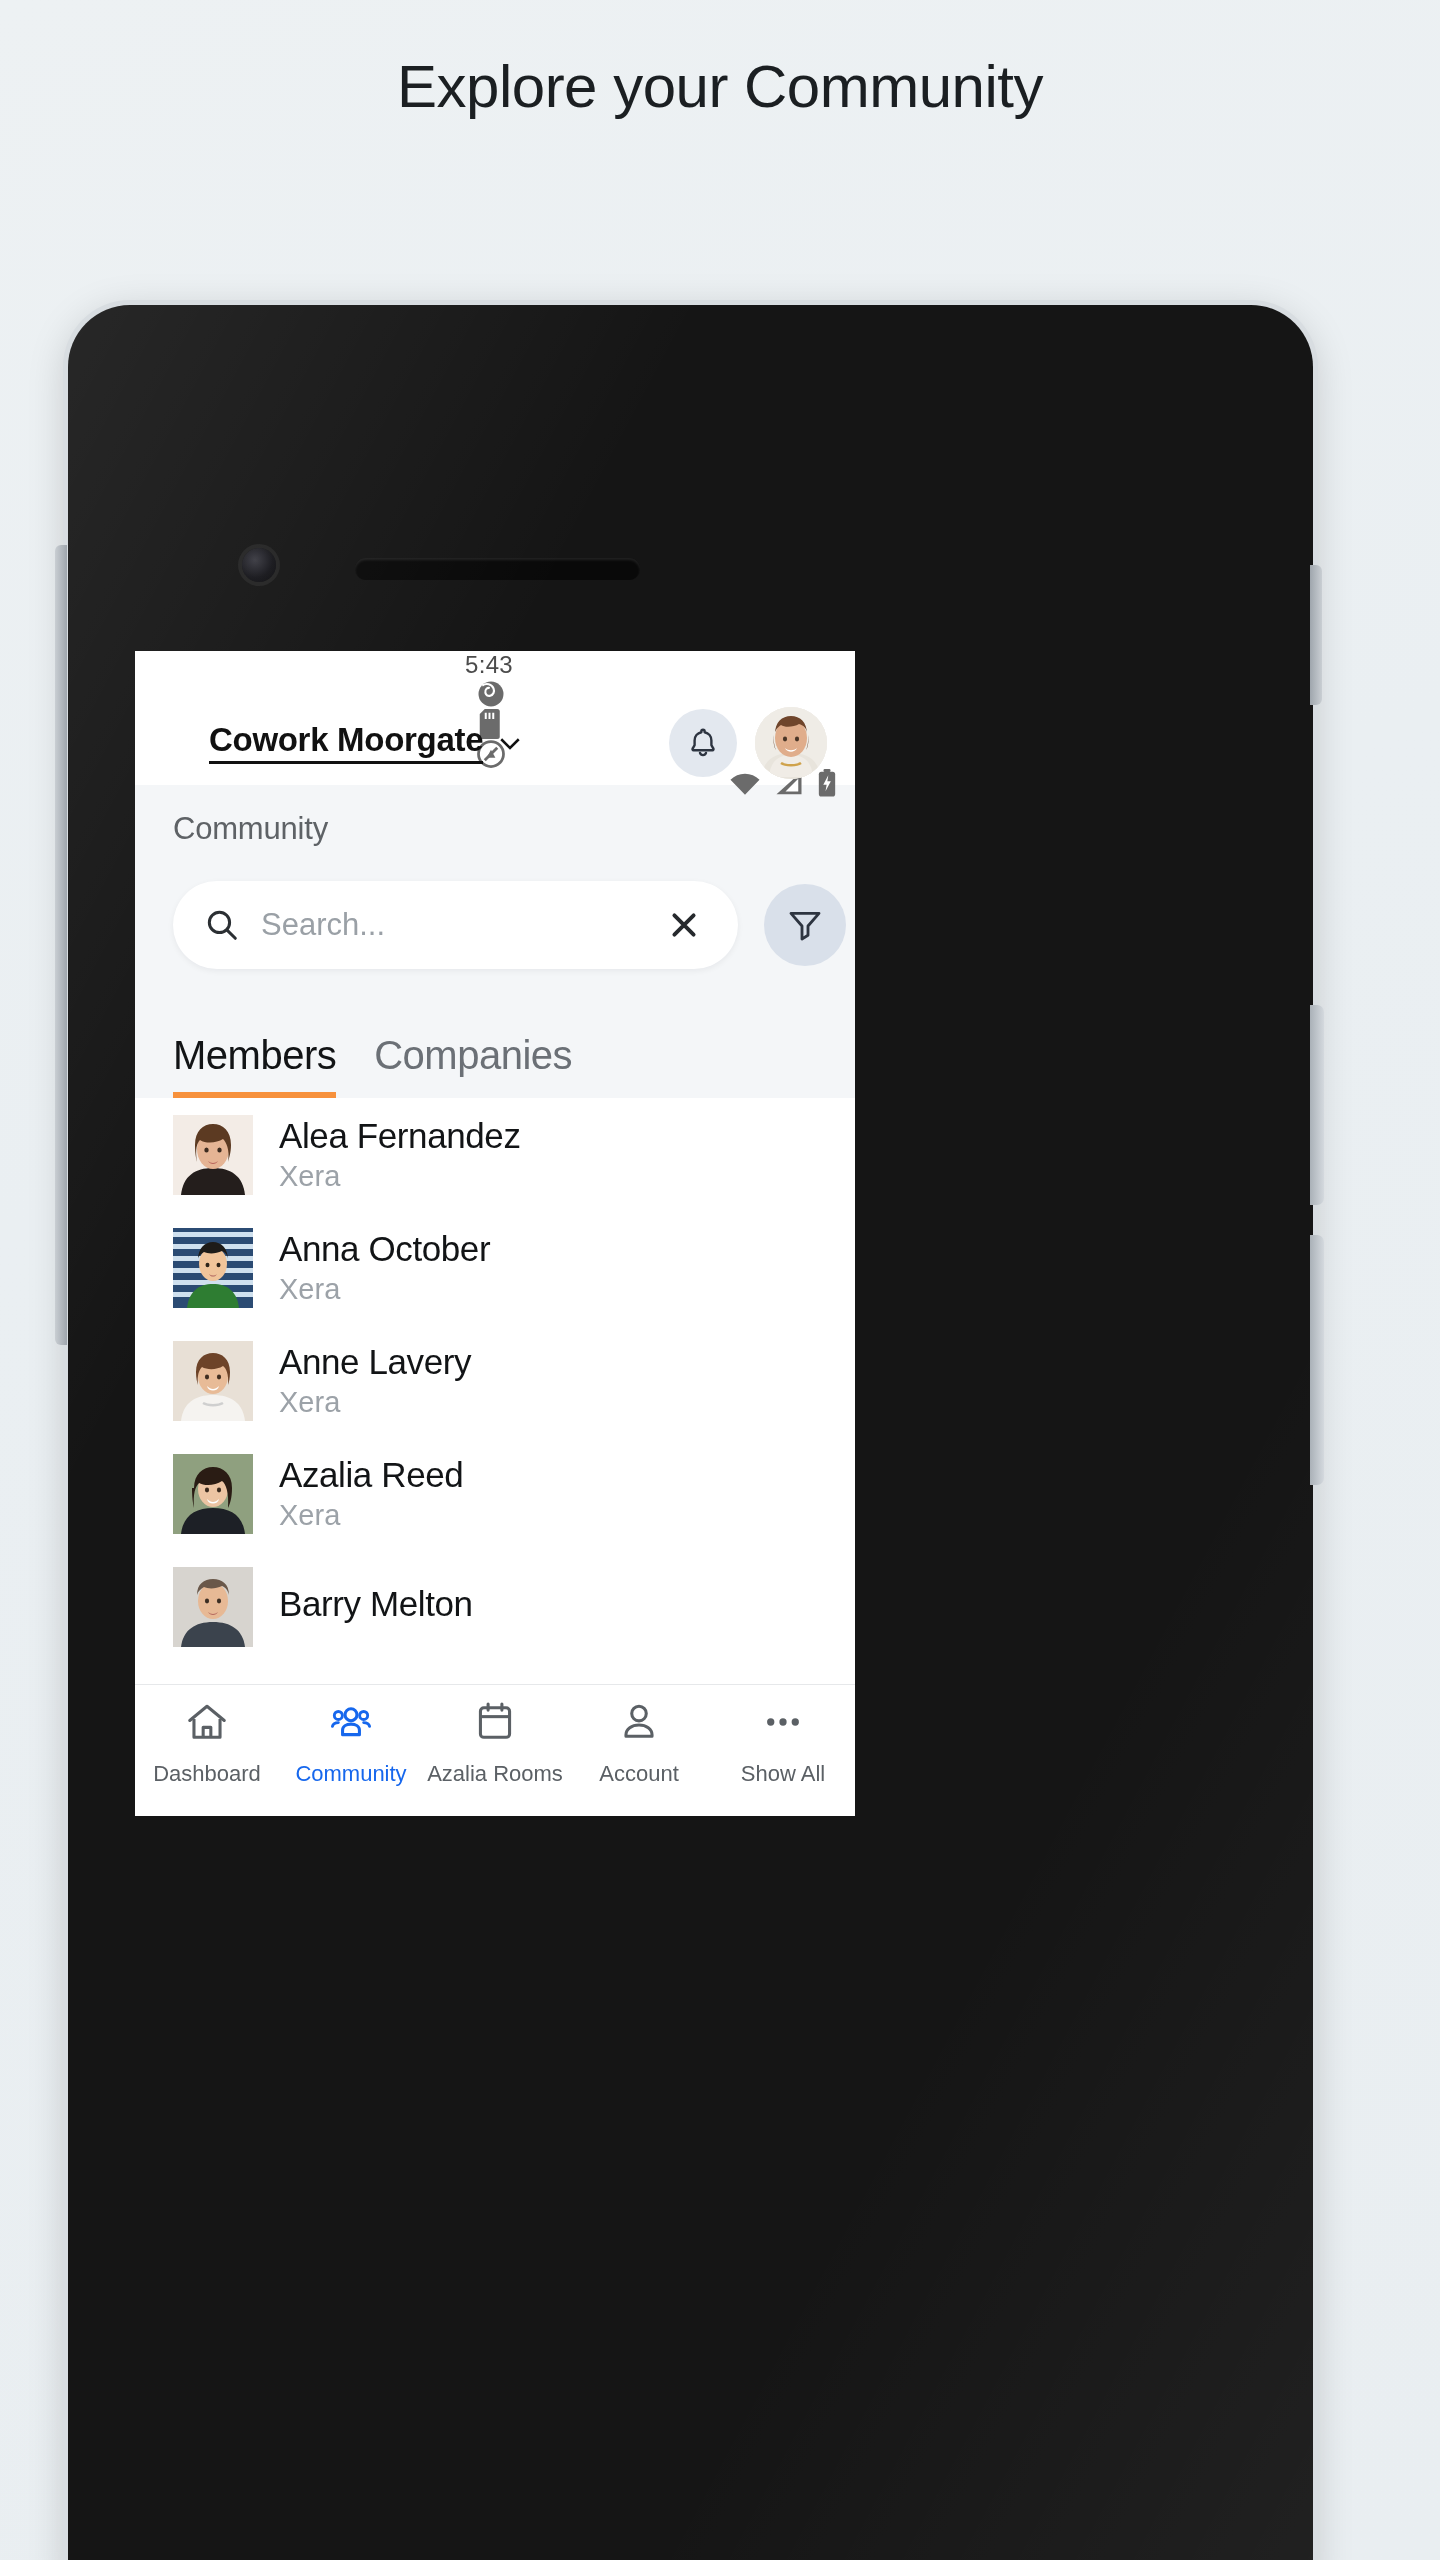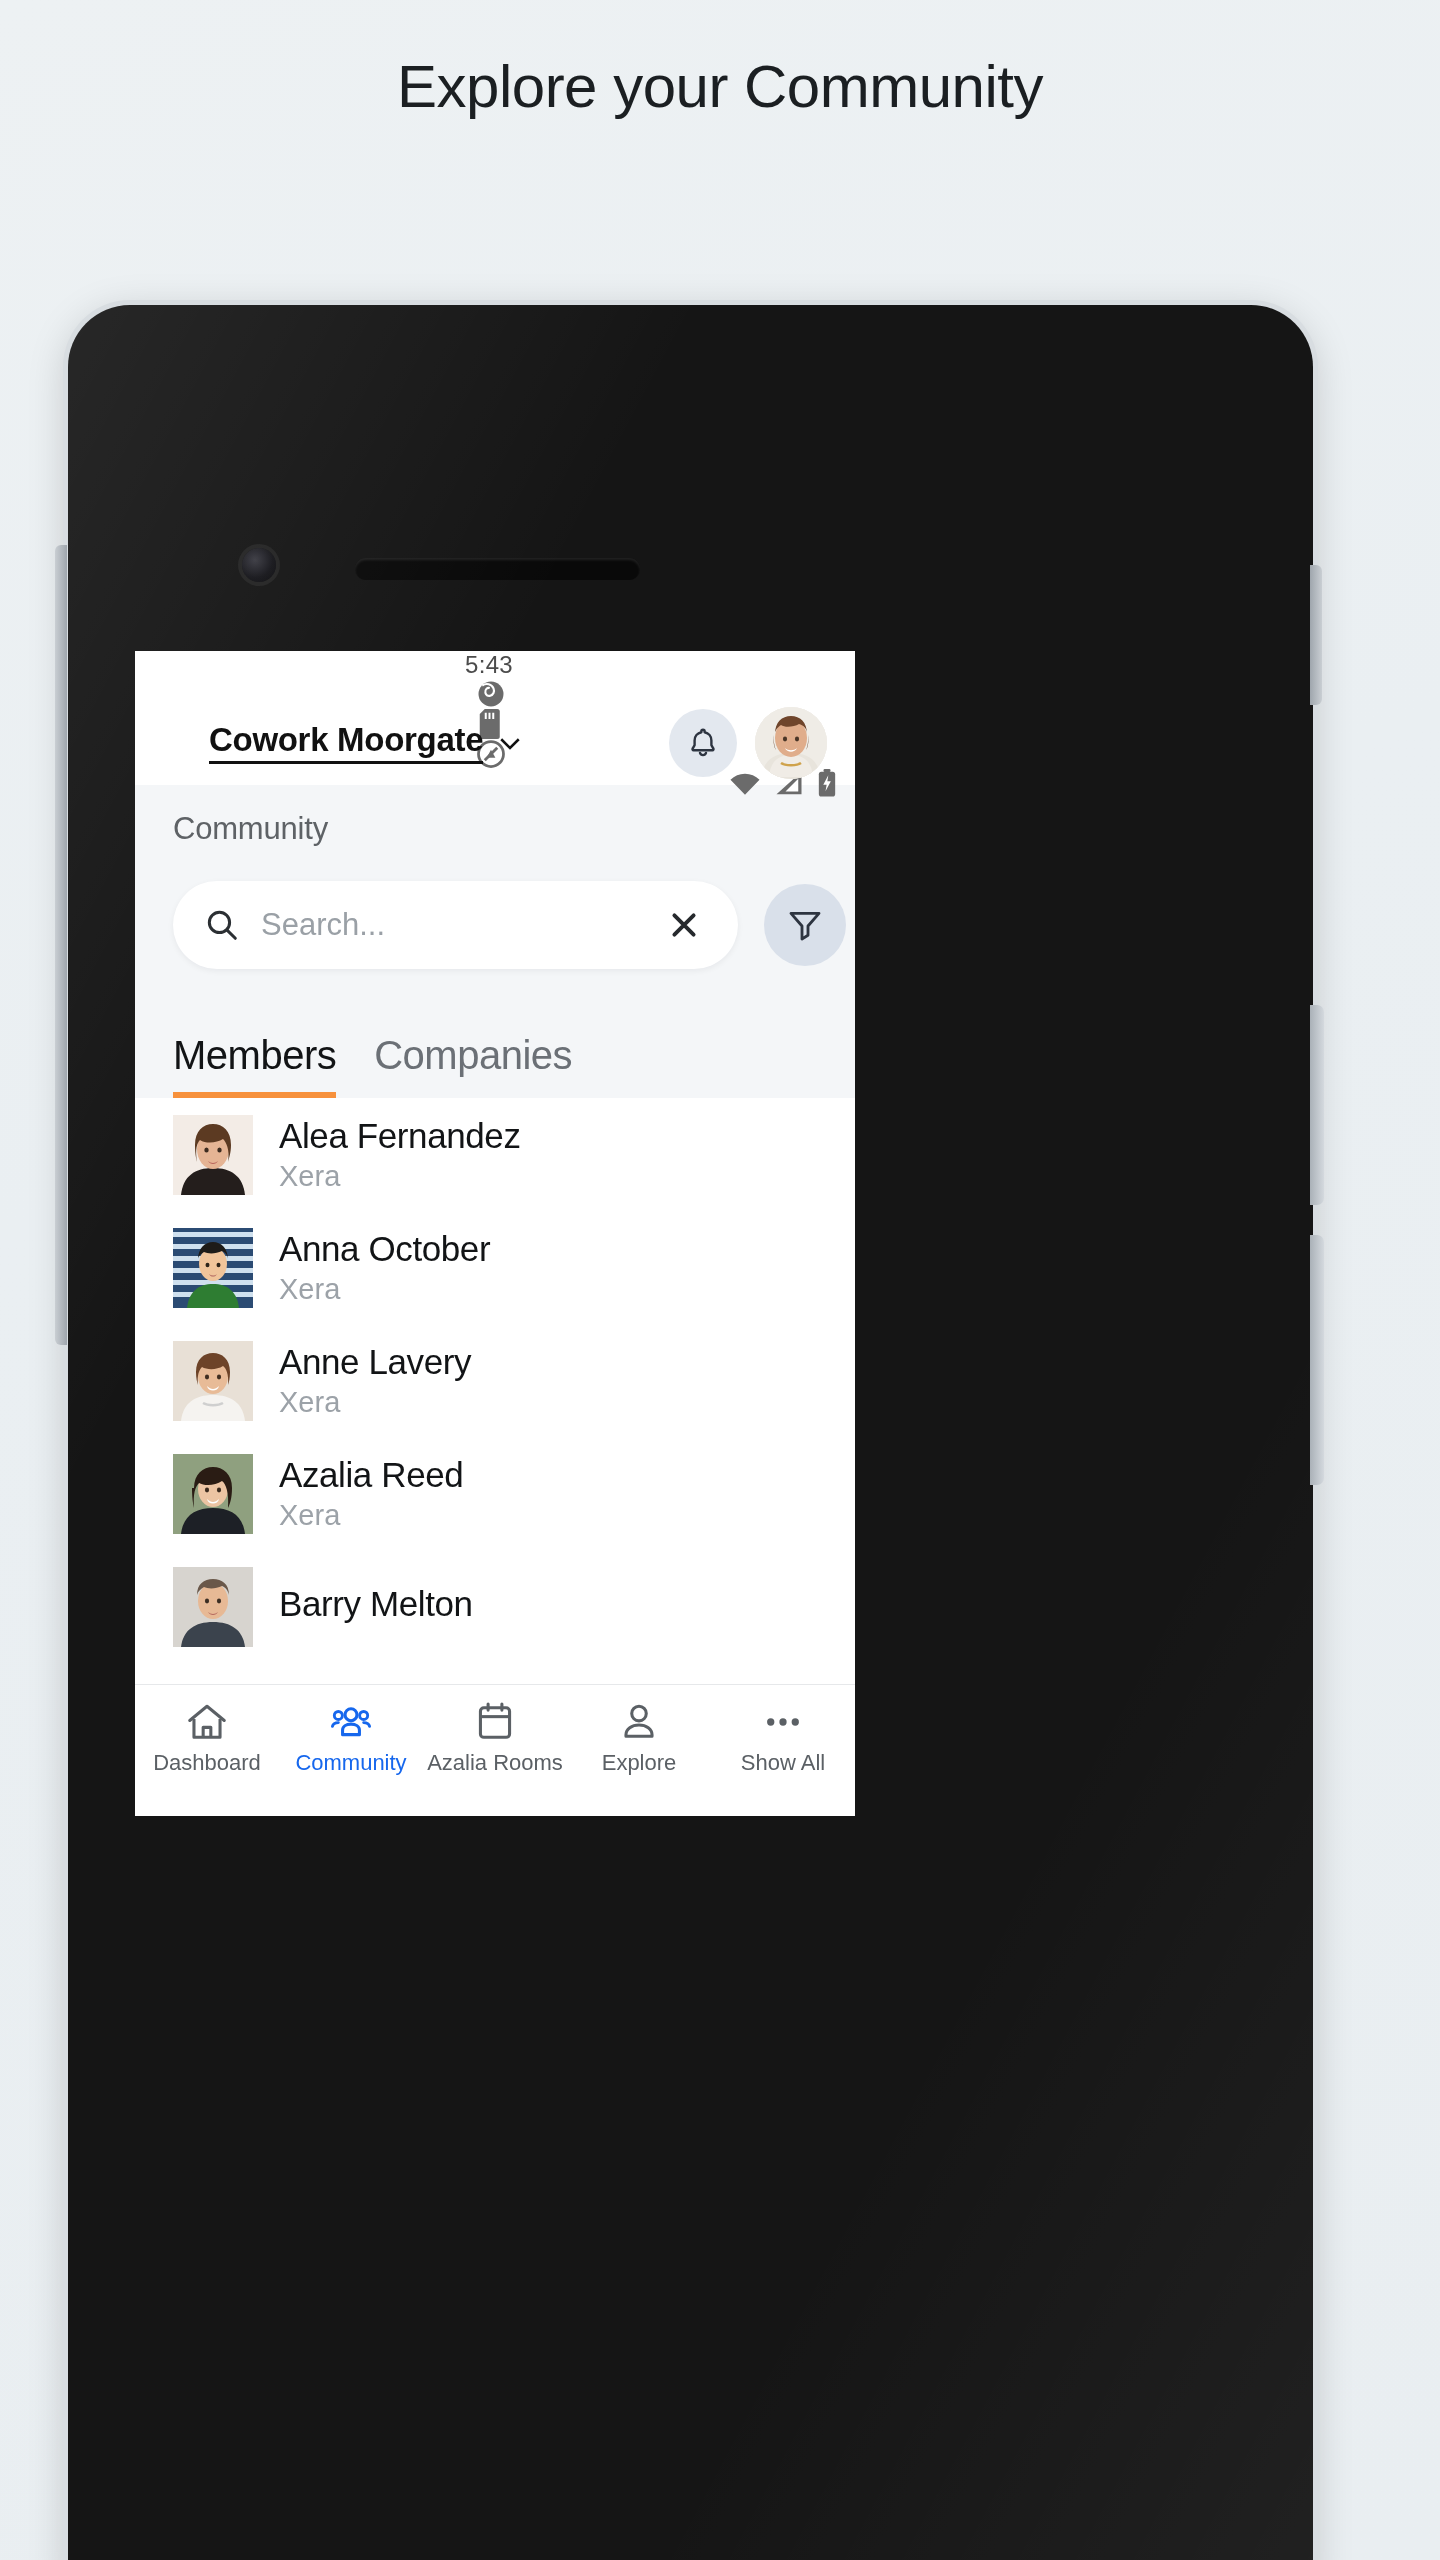--- a/index.html
+++ b/index.html
@@ -263,21 +263,21 @@
     border-top: 1px solid #e6e8ea;
     display: flex;
     align-items: flex-start;
     padding-top: 14px;
   }
   .navitem {
     flex: 1;
     display: flex;
     flex-direction: column;
     align-items: center;
-    gap: 6px;
+    gap: 17px;
   }
   .navlabel {
     font-size: 22px;
     color: #5b6065;
     text-align: center;
     line-height: 1.12;
   }
   .navitem.active .navlabel { color: #1667ed; }
 
   
@@ -573,21 +573,21 @@
         <span class="navlabel">Azalia Rooms</span>
       </div>
 
       <div class="navitem">
         <span>
           <svg width="46" height="46" viewBox="0 0 24 24">
             <circle cx="12" cy="7.6" r="3.8" fill="none" stroke="#5b6065" stroke-width="1.6"></circle>
             <path d="M5.2 19.4v-.8c0-3 3-5 6.8-5s6.8 2 6.8 5v.8z" fill="none" stroke="#5b6065" stroke-width="1.6" stroke-linejoin="round"></path>
           </svg>
         </span>
-        <span class="navlabel">Explore</span>
+        <span class="navlabel">Account</span>
       </div>
 
       <div class="navitem">
         <span>
           <svg width="46" height="46" viewBox="0 0 24 24">
             <circle cx="5.6" cy="12" r="1.9" fill="#5b6065"></circle>
             <circle cx="12" cy="12" r="1.9" fill="#5b6065"></circle>
             <circle cx="18.4" cy="12" r="1.9" fill="#5b6065"></circle>
           </svg>
         </span>

